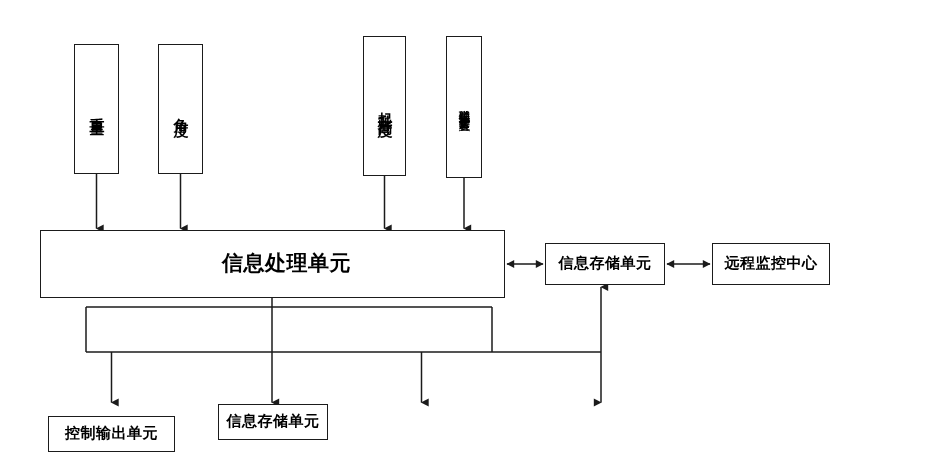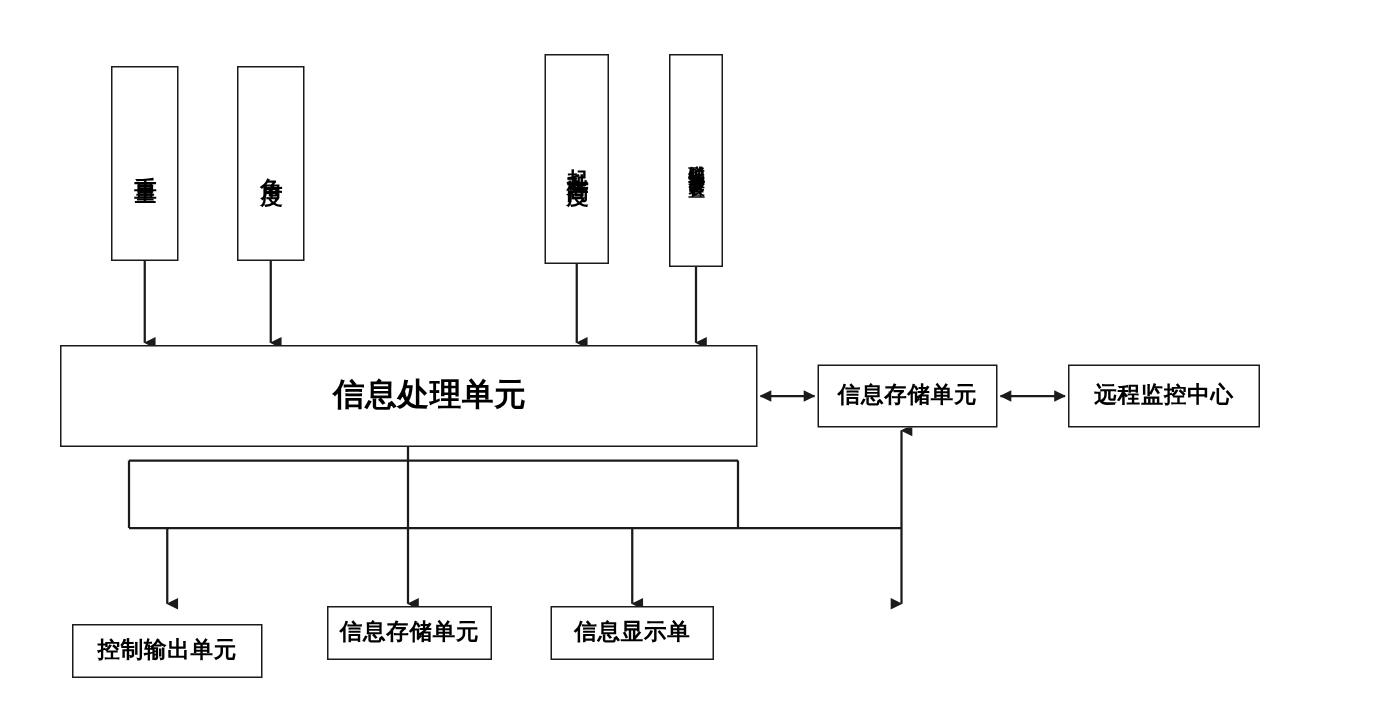--- a/index.html
+++ b/index.html
@@ -135,30 +135,27 @@
   </div>
 
   <div class="node processing" style="left:40px; top:230px; width:465px; height:68px;">
     <span class="node-label">信息处理单元</span>
   </div>
 
   <div class="node unit" style="left:545px; top:243px; width:120px; height:42px;">
     <span class="node-label">信息存储单元</span>
   </div>
 
-  <div class="node unit" style="left:712px; top:243px; width:128px; height:42px;">
+  <div class="node unit" style="left:712px; top:243px; width:118px; height:42px;">
     <span class="node-label">远程监控中心</span>
   </div>
 
   <div class="node output" style="left:48px; top:416px; width:127px; height:36px;">
     <span class="node-label">控制输出单元</span>
   </div>
 
   <div class="node output" style="left:218px; top:404px; width:110px; height:36px;">
     <span class="node-label">信息存储单元</span>
   </div>
 
-  <div class="node output" style="left:367px; top:404px; width:109px; height:36px;">
-    <span class="node-label">信息显示单</span>
-  </div>
 
 
 </div>
 
 </body></html>

